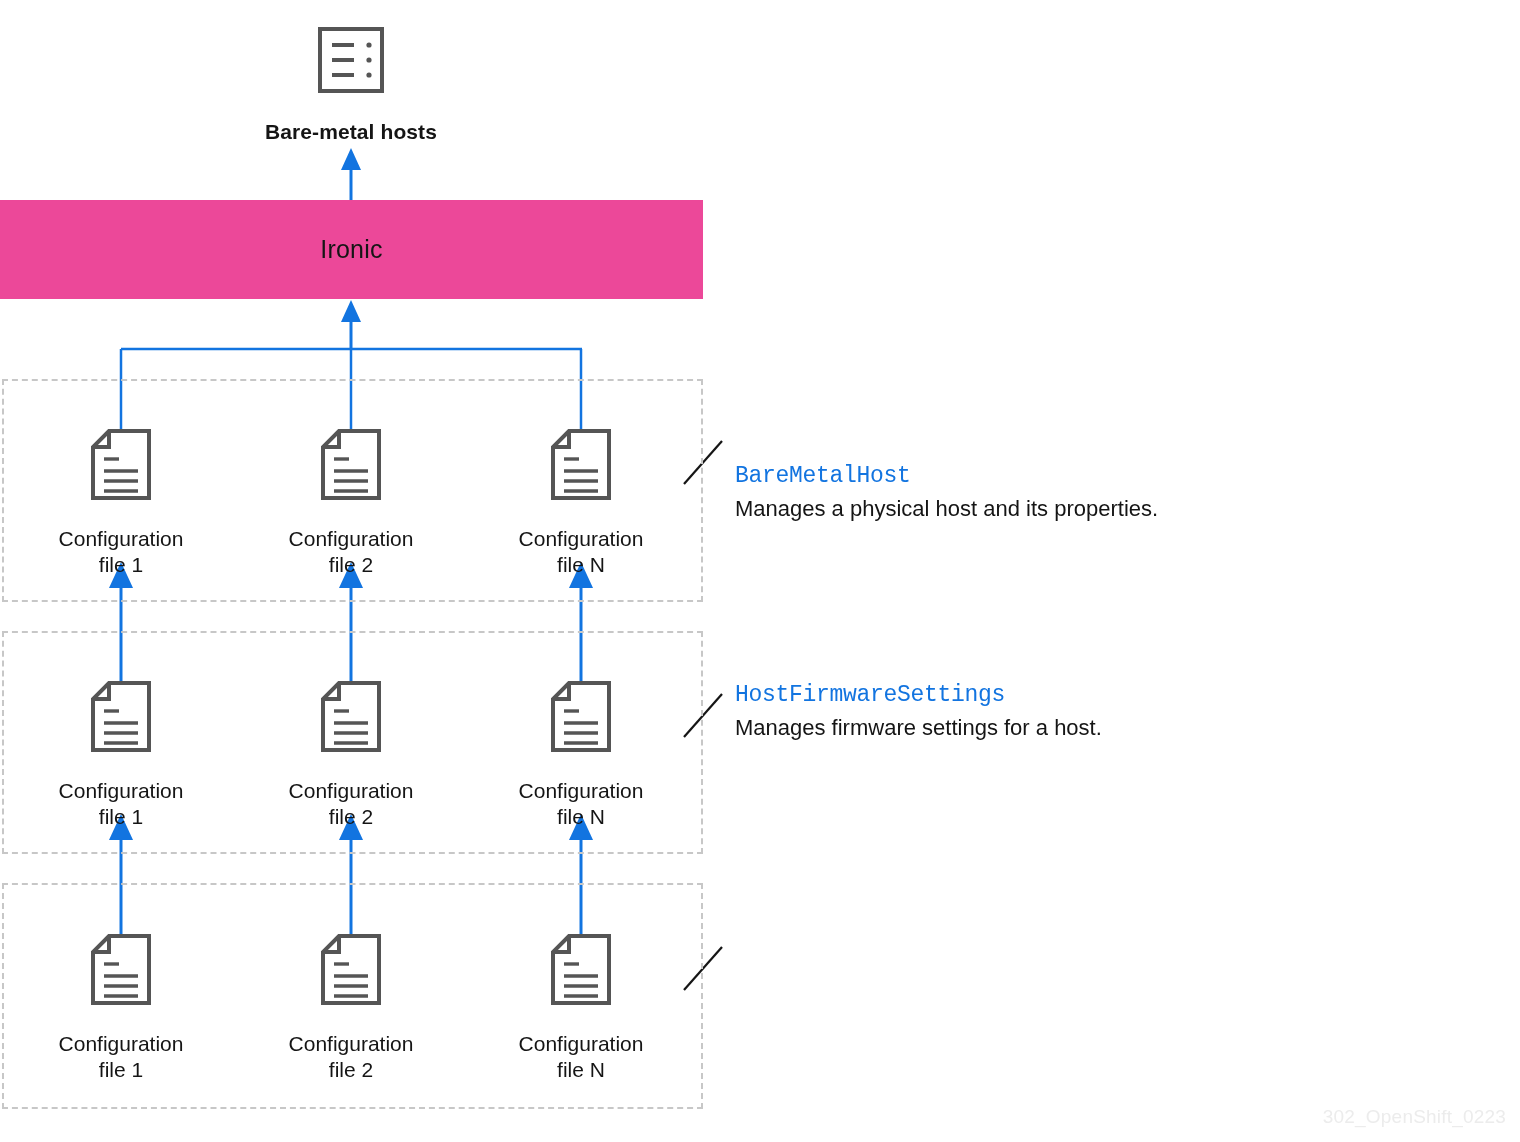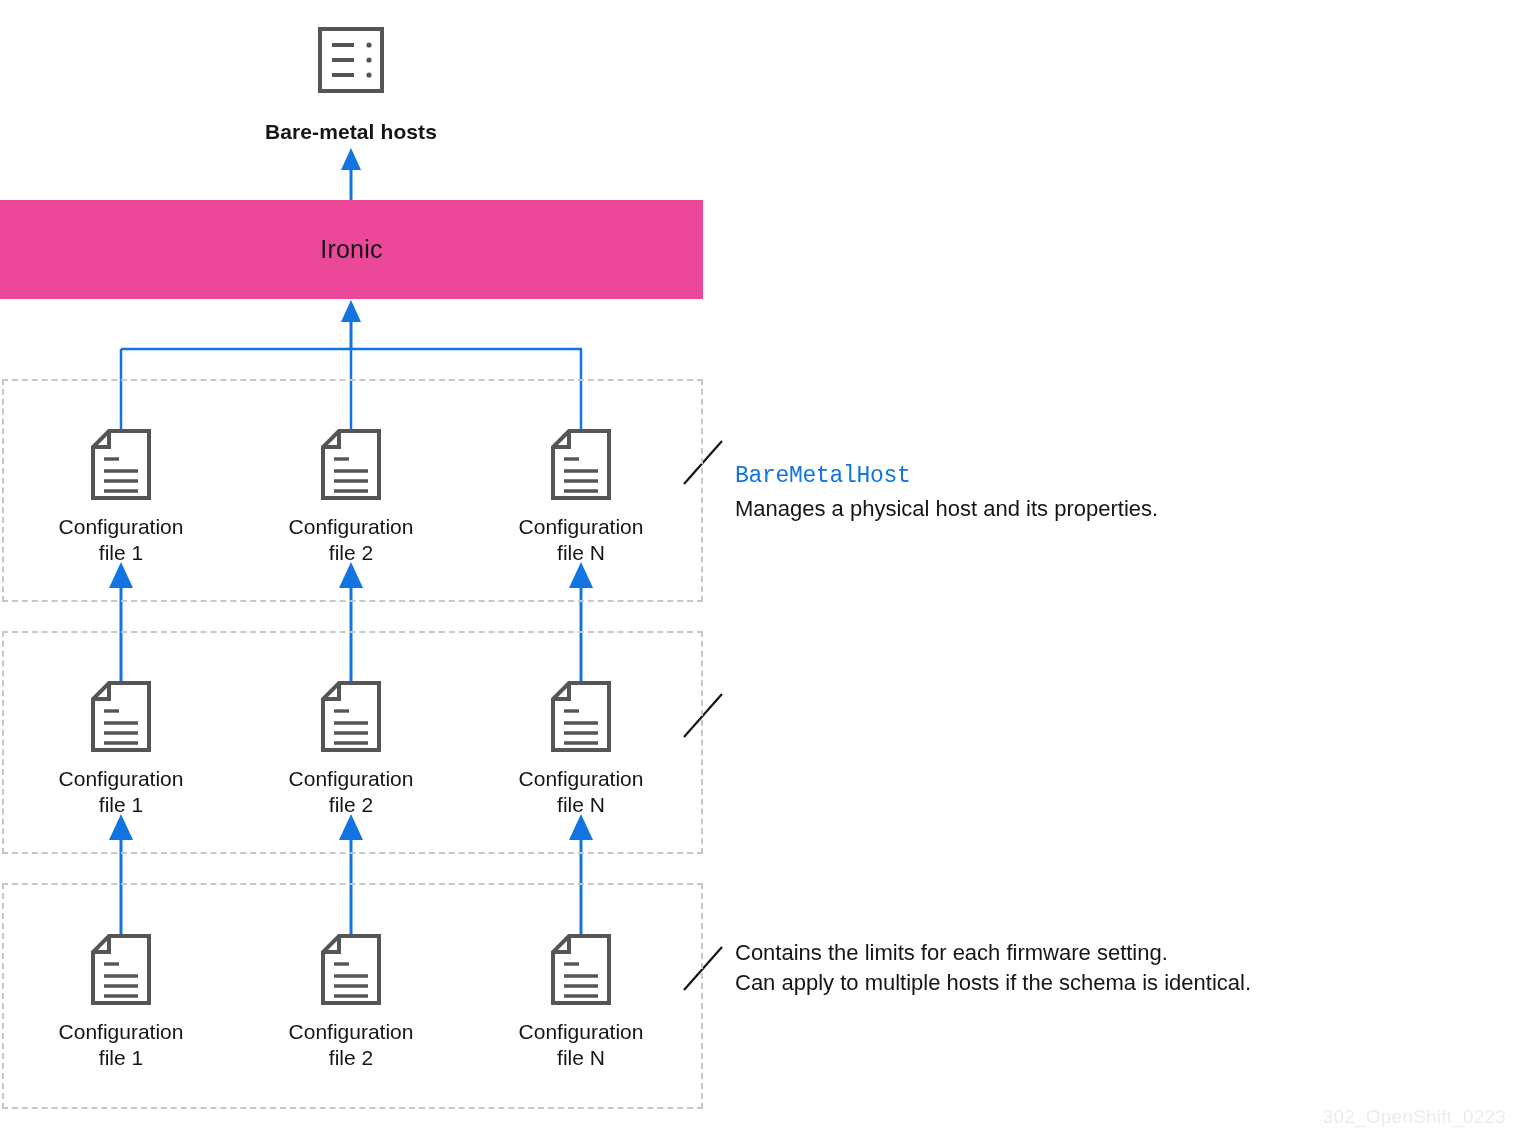--- a/index.html
+++ b/index.html
@@ -66,21 +66,21 @@
   .group-2 { left: 2px; top: 631px; width: 701px; height: 223px; }
   .group-3 { left: 2px; top: 883px; width: 701px; height: 226px; }
 
   
   .doc-node {
     position: absolute;
     width: 240px;
     text-align: center;
   }
   .doc-caption {
-    margin-top: 8px;
+    margin-top: 20px;
     font-size: 21px;
     line-height: 26px;
     color: #151515;
   }
 
   
   .annotation {
     position: absolute;
     left: 735px;
     width: 760px;
@@ -327,23 +327,25 @@
     </div>
   </div>
 
   <div class="annotation ann-1">
     <div class="ann-title">BareMetalHost</div>
     <div class="ann-desc">
       <div>Manages a physical host and its properties.</div>
     </div>
   </div>
 
+  <div class="annotation ann-2">
+    <div class="ann-title">HostFirmwareSettings</div>
+    <div class="ann-desc">
+      <div>Manages firmware settings for a host.</div>
+    </div>
+  </div>
 
   <div class="annotation ann-3">
-    <div class="ann-desc">
-      <div>Contains the limits for each firmware setting.</div>
-      <div>Can apply to multiple hosts if the schema is identical.</div>
-    </div>
   </div>
 
   <div class="watermark">302_OpenShift_0223</div>
 
 </div>
 
 </body></html>

